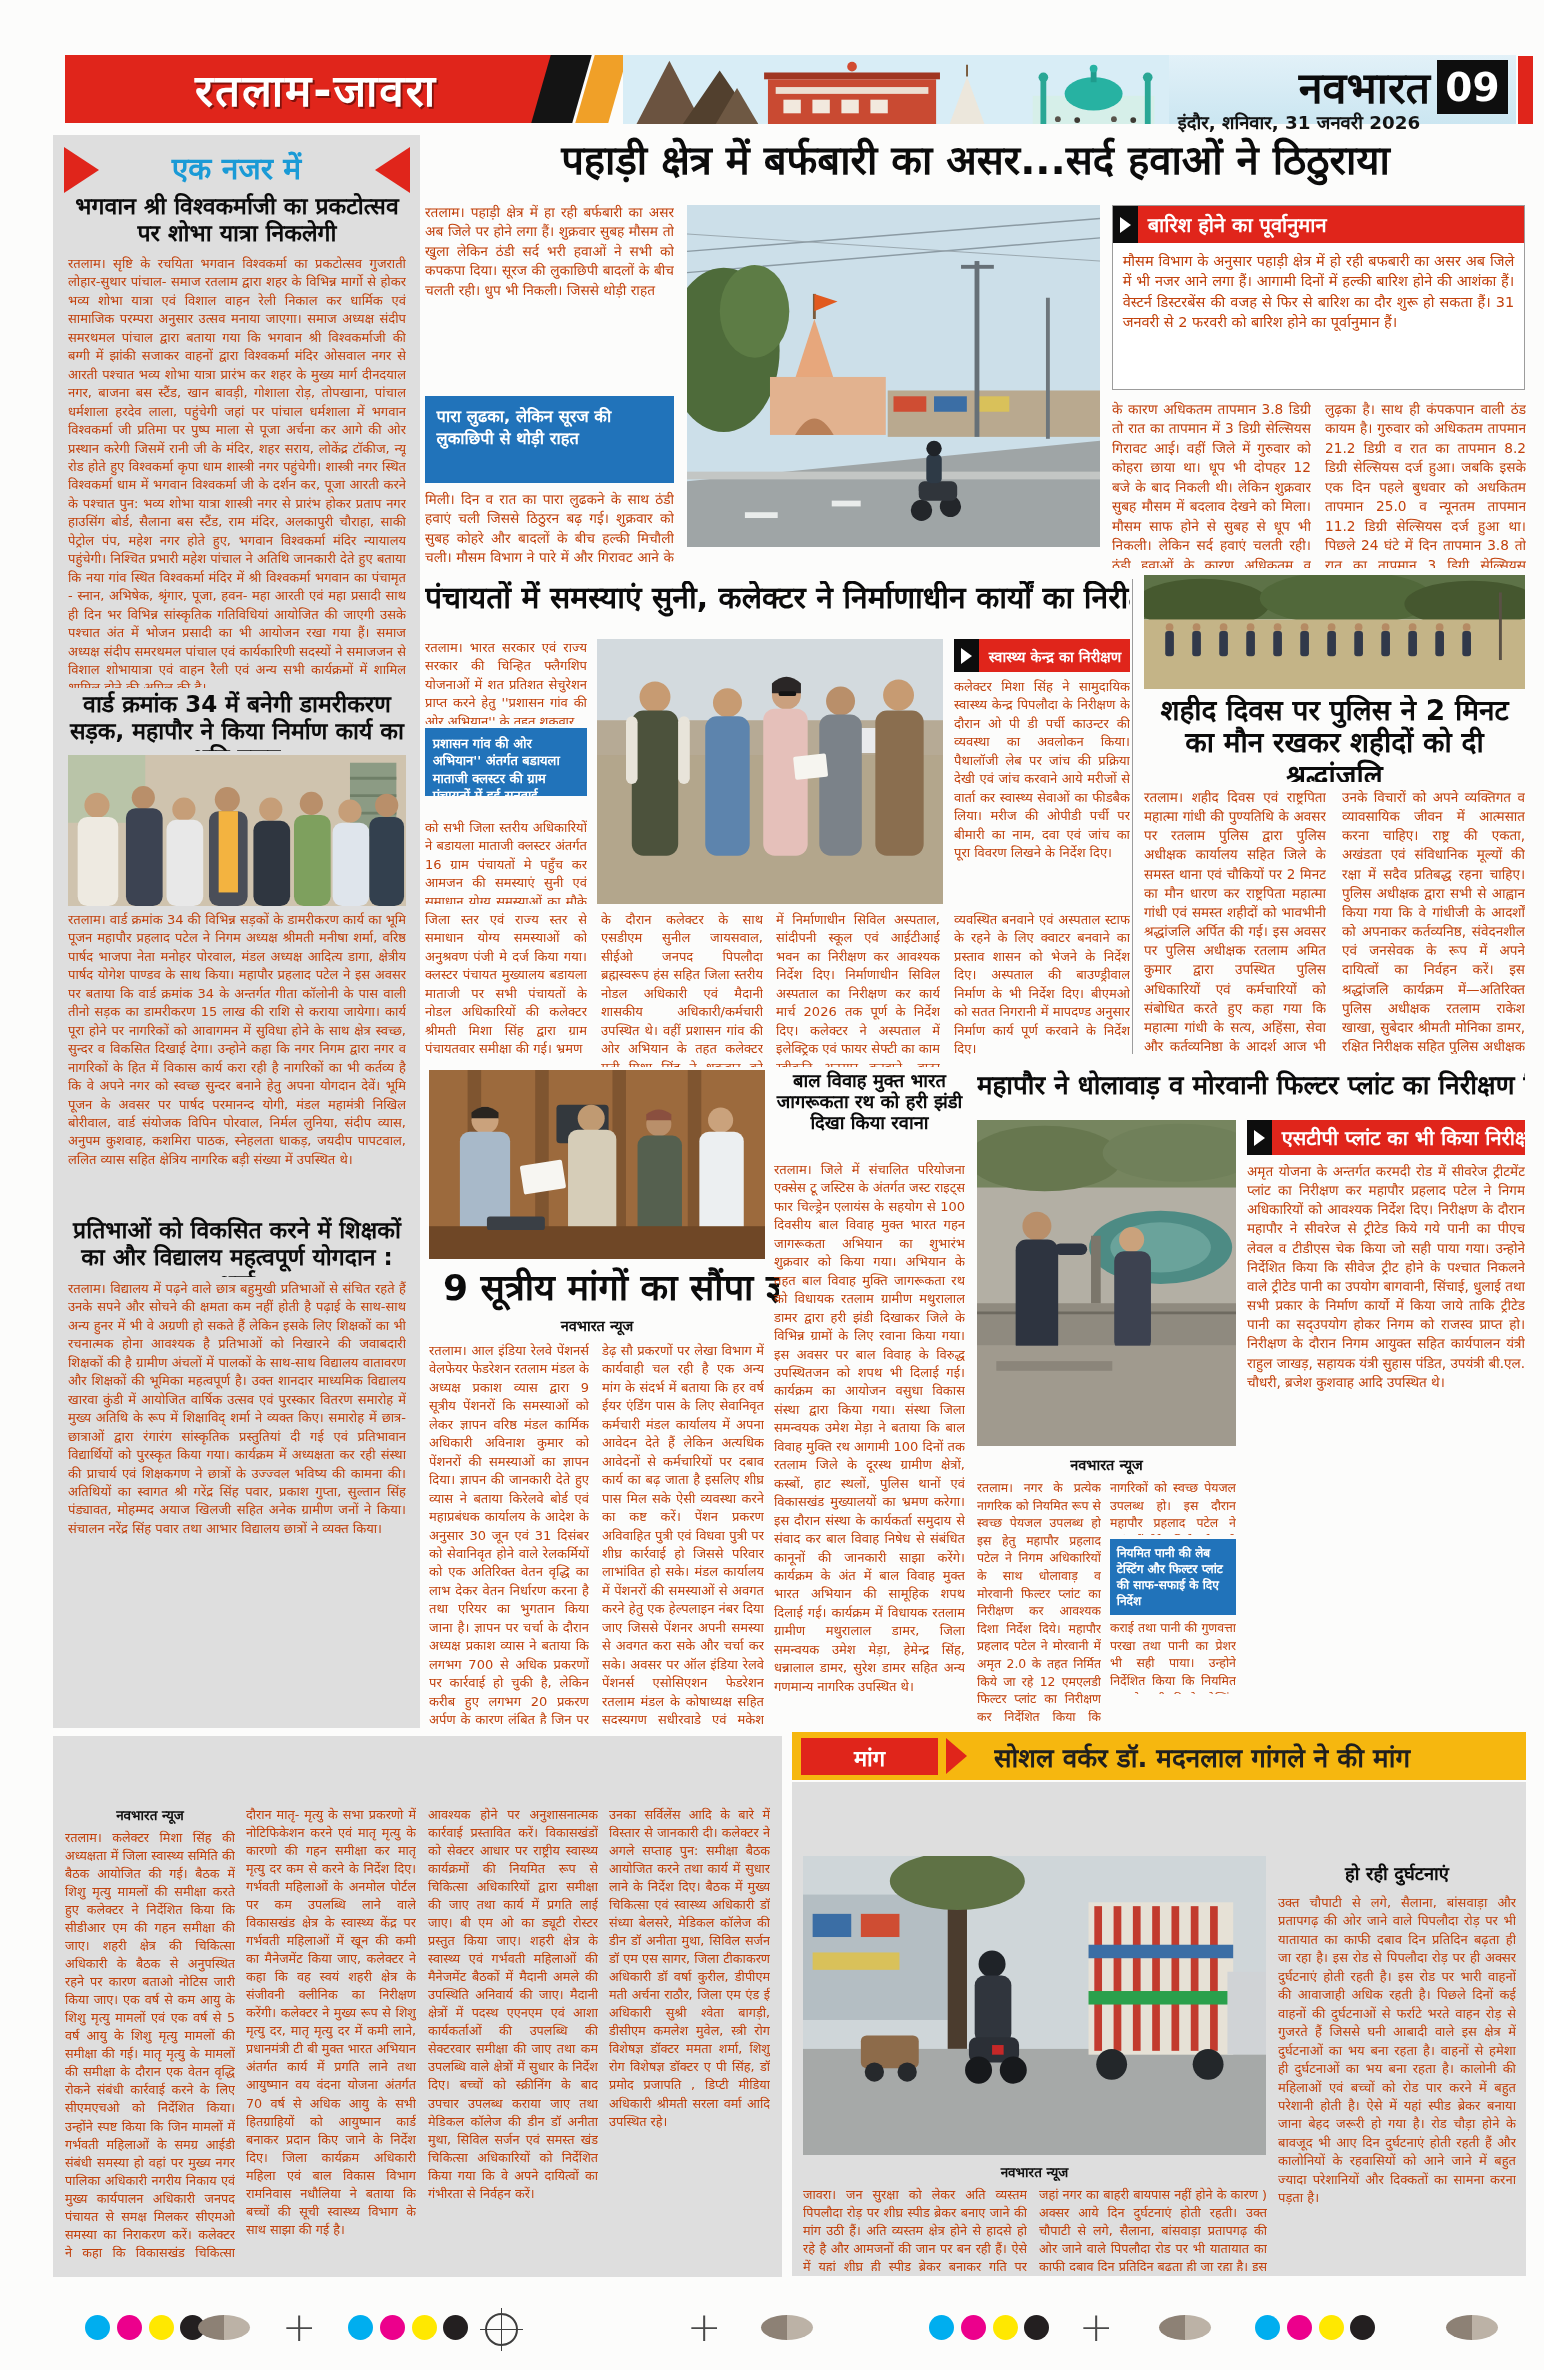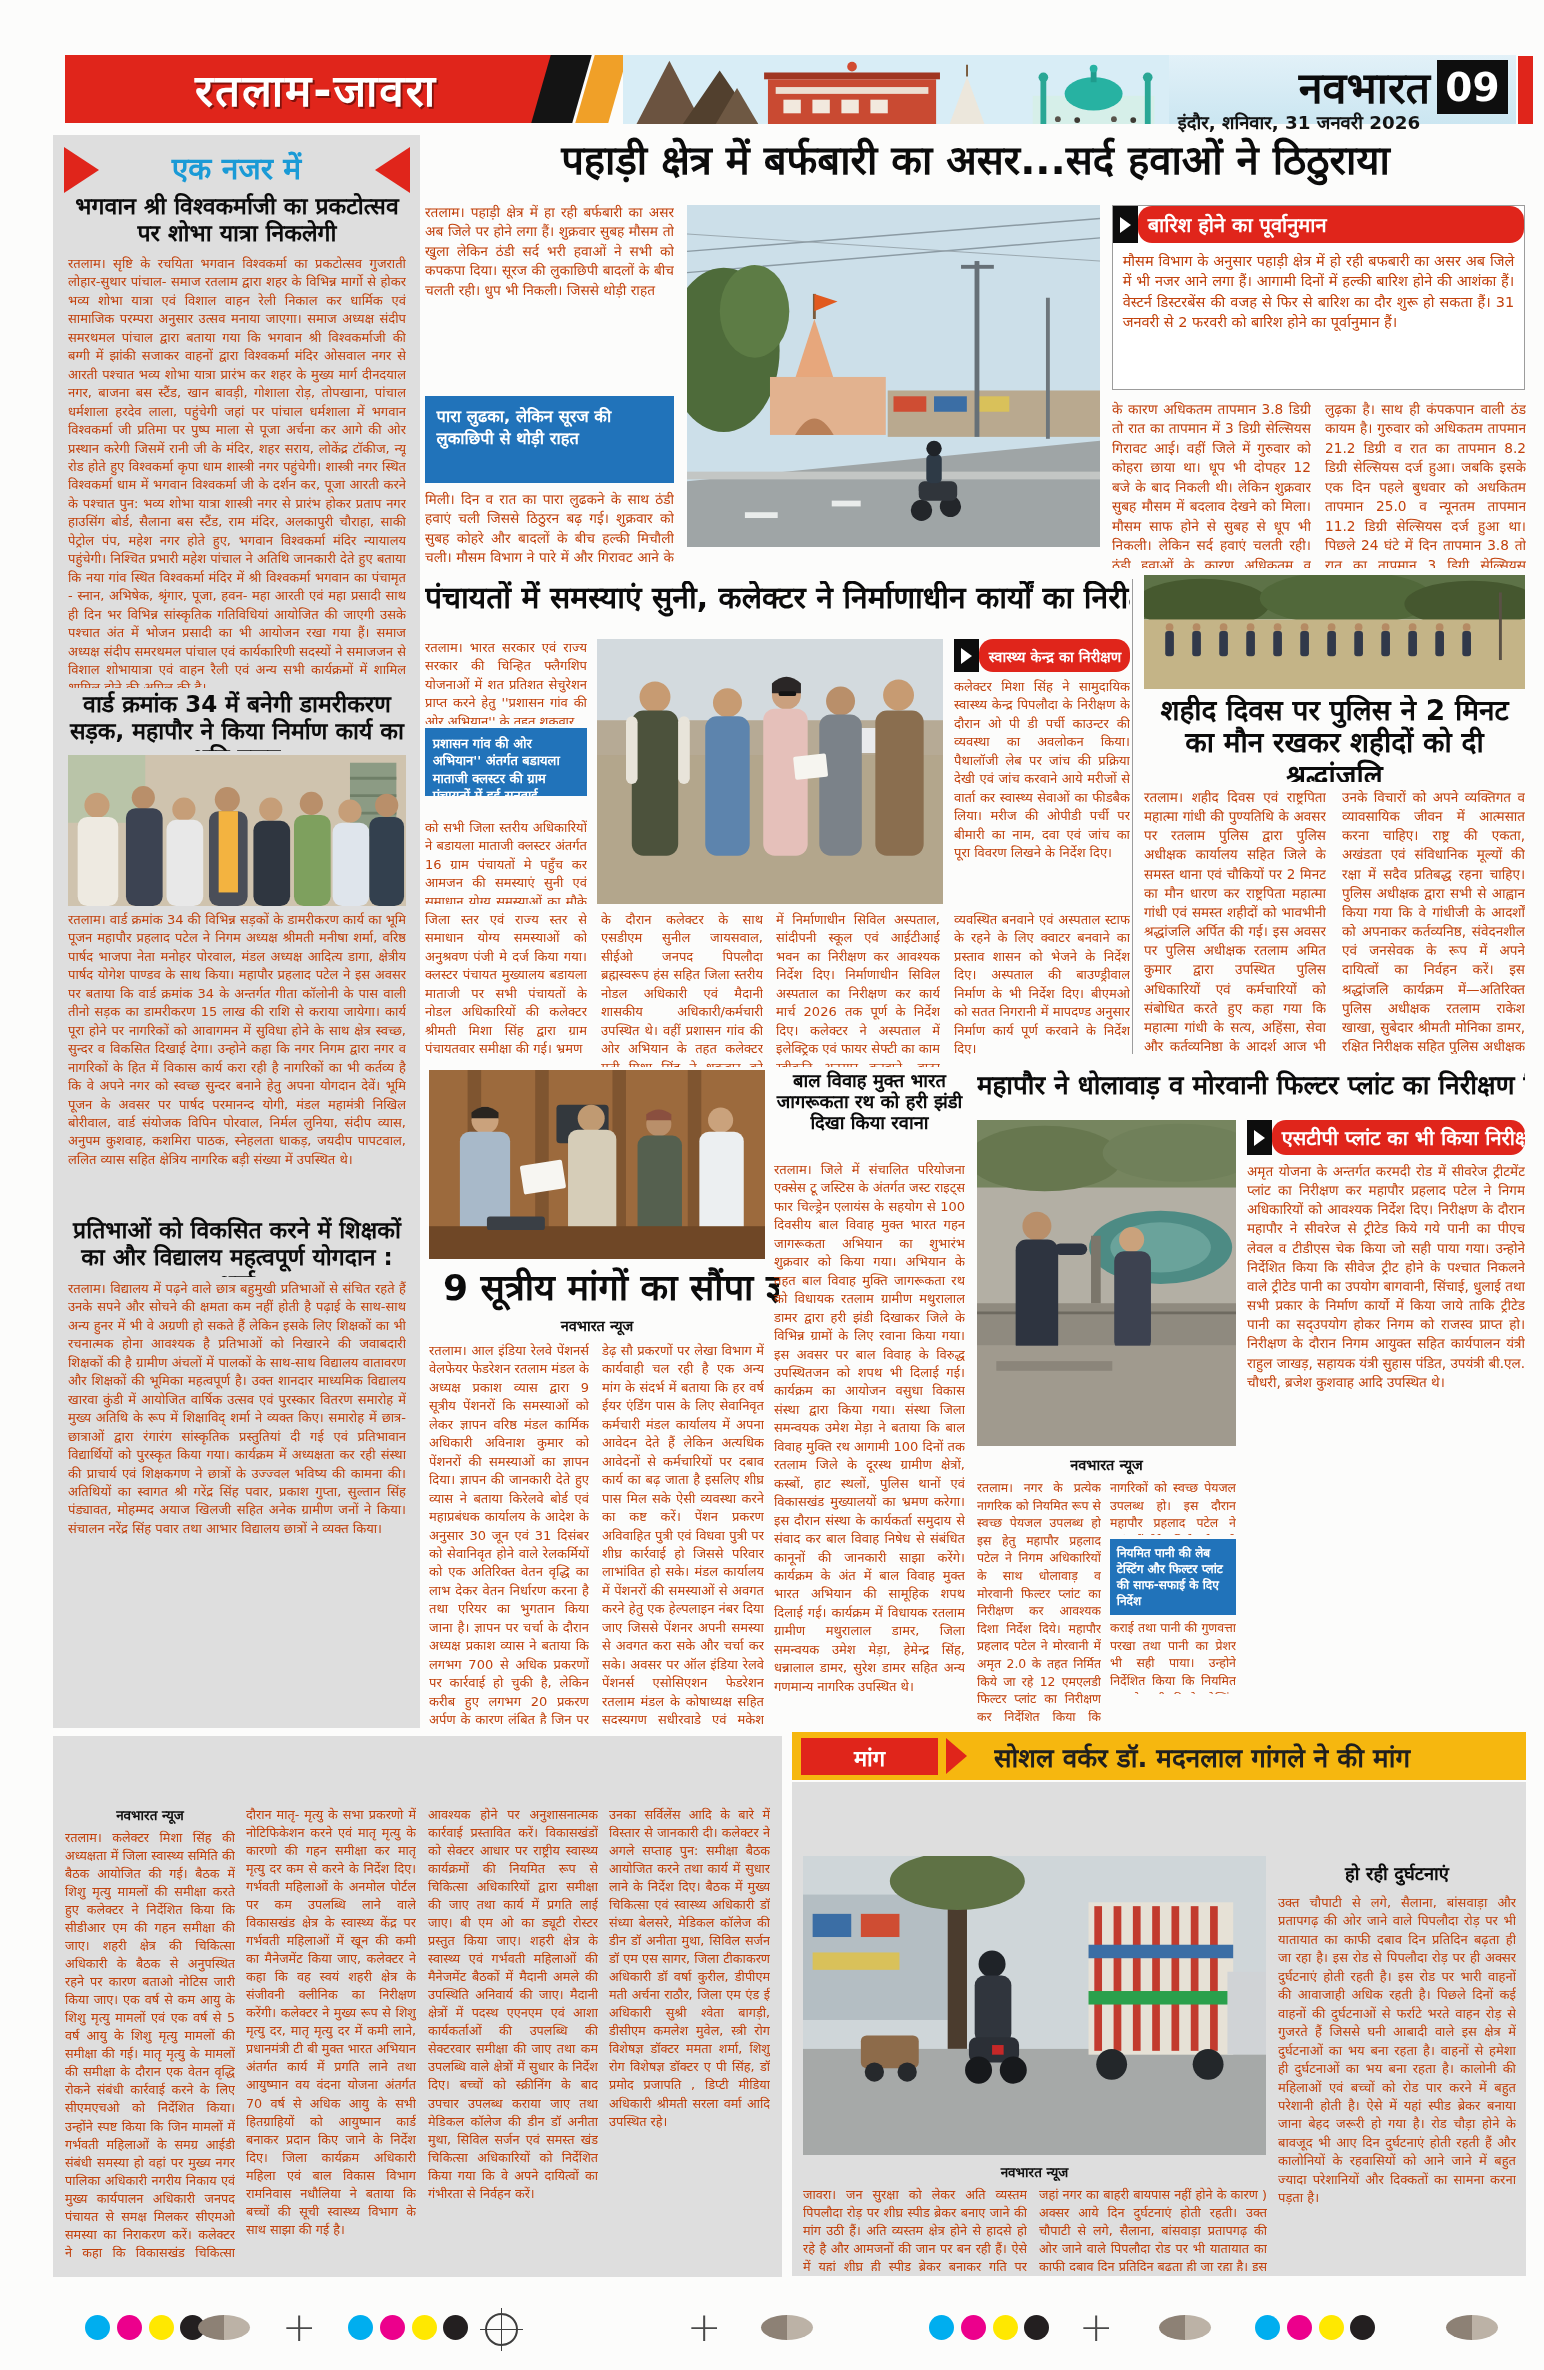--- a/index.html
+++ b/index.html
@@ -11,21 +11,21 @@
   .nowrap{white-space:nowrap;}
   .byline{font-weight:700;text-align:center;color:#101010;overflow:hidden;}
   .graybg{background:#dedede;}
   .photo{overflow:hidden;background:#c8c8c8;}
   .photo svg{display:block;width:100%;height:100%;}
   .bluebox{background:var(--blue,#2173ba);color:#fff;font-weight:700;overflow:hidden;line-height:1.35;}
   .redtab{display:flex;align-items:stretch;overflow:hidden;}
   .redtab .chip{width:25px;background:#0d0d0d;position:relative;flex:none;}
   .redtab .chip::after{content:"";position:absolute;left:6.8px;top:50%;transform:translateY(-50%);
       border-left:11.6px solid #ffffff;border-top:8.7px solid transparent;border-bottom:8.7px solid transparent;}
-  .redtab .bar{flex:1;background:var(--red,#e0251b);color:#fff;font-weight:700;display:flex;align-items:center;padding:0 9.7px;overflow:hidden;white-space:nowrap;border-radius:14px;}
+  .redtab .bar{flex:1;background:var(--red,#e0251b);color:#fff;font-weight:700;display:flex;align-items:center;padding:0 9.7px;overflow:hidden;white-space:nowrap;}
   .tri-r{width:0;height:0;border-top:23px solid transparent;border-bottom:23px solid transparent;border-left:35px solid var(--red,#e0251b);}
   .tri-l{width:0;height:0;border-top:23px solid transparent;border-bottom:23px solid transparent;border-right:35px solid var(--red,#e0251b);}
   .banner{background:var(--red,#e0251b);clip-path:polygon(0 0,100% 0,calc(100% - 25px) 100%,0 100%);
           display:flex;align-items:center;justify-content:center;margin-left:12px;}
   .banner span{color:#fff;font-weight:700;font-size:44px;letter-spacing:1.9px;text-shadow:1.9px 1.9px 0 #7e120c;}
   .wedge{transform:skewX(-16deg);}
   .pagebox{background:#0e0e0e;color:#fff;font-weight:700;display:flex;align-items:center;justify-content:center;}
   .vrule{background:#9c9c9c;}
   .frame{border:1.4px solid #9c9c9c;background:#fff;}
   .oval{width:52px;height:25px;border-radius:50%;background:linear-gradient(90deg,#8d8175 50%,#bcb2a6 50%);}

